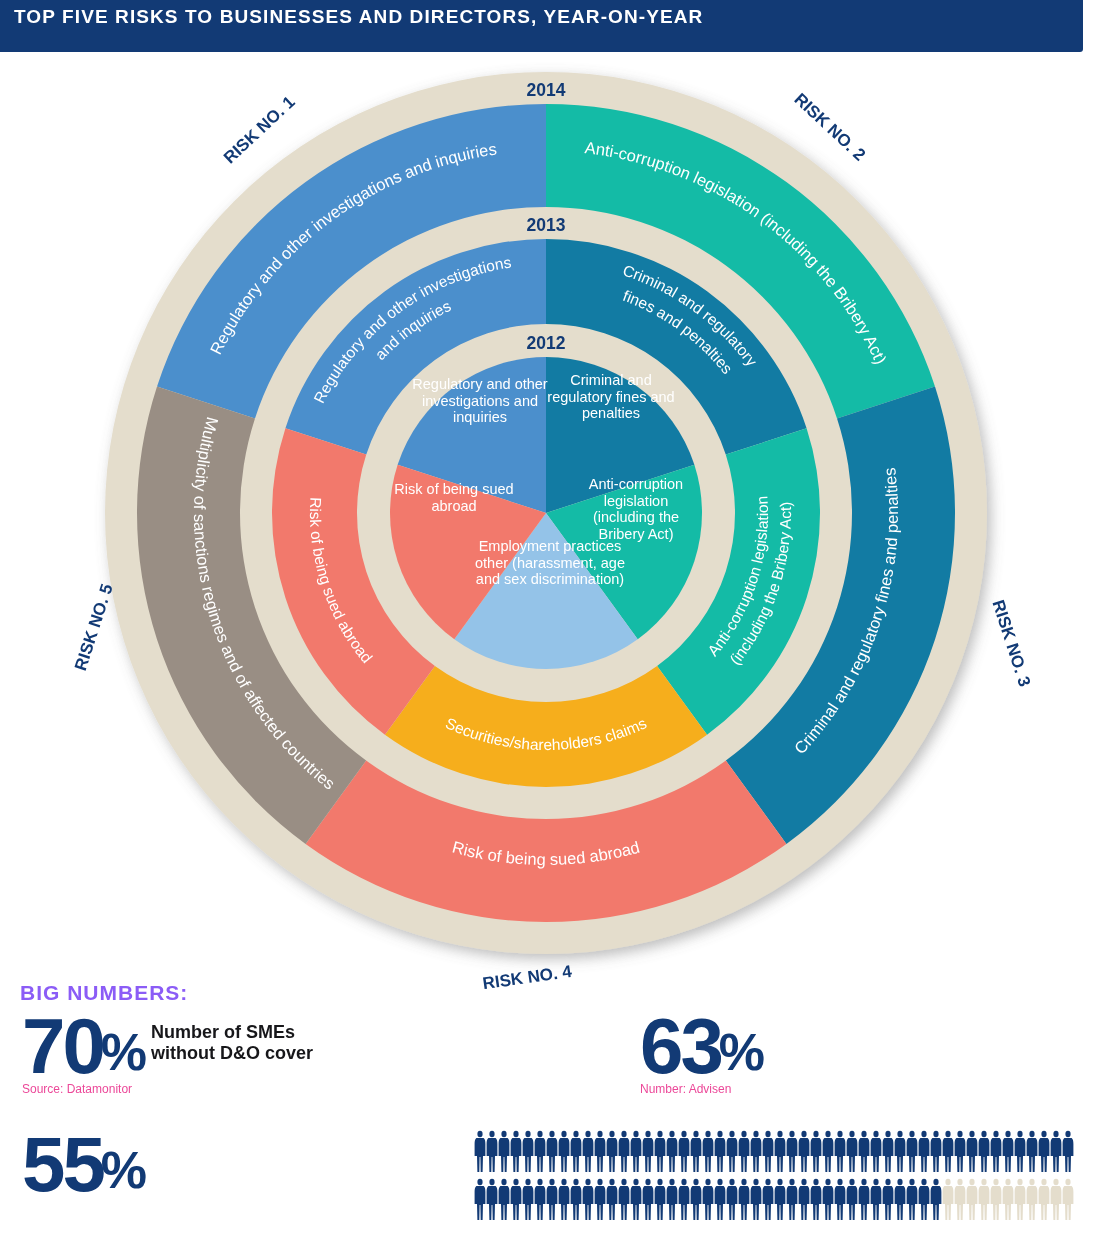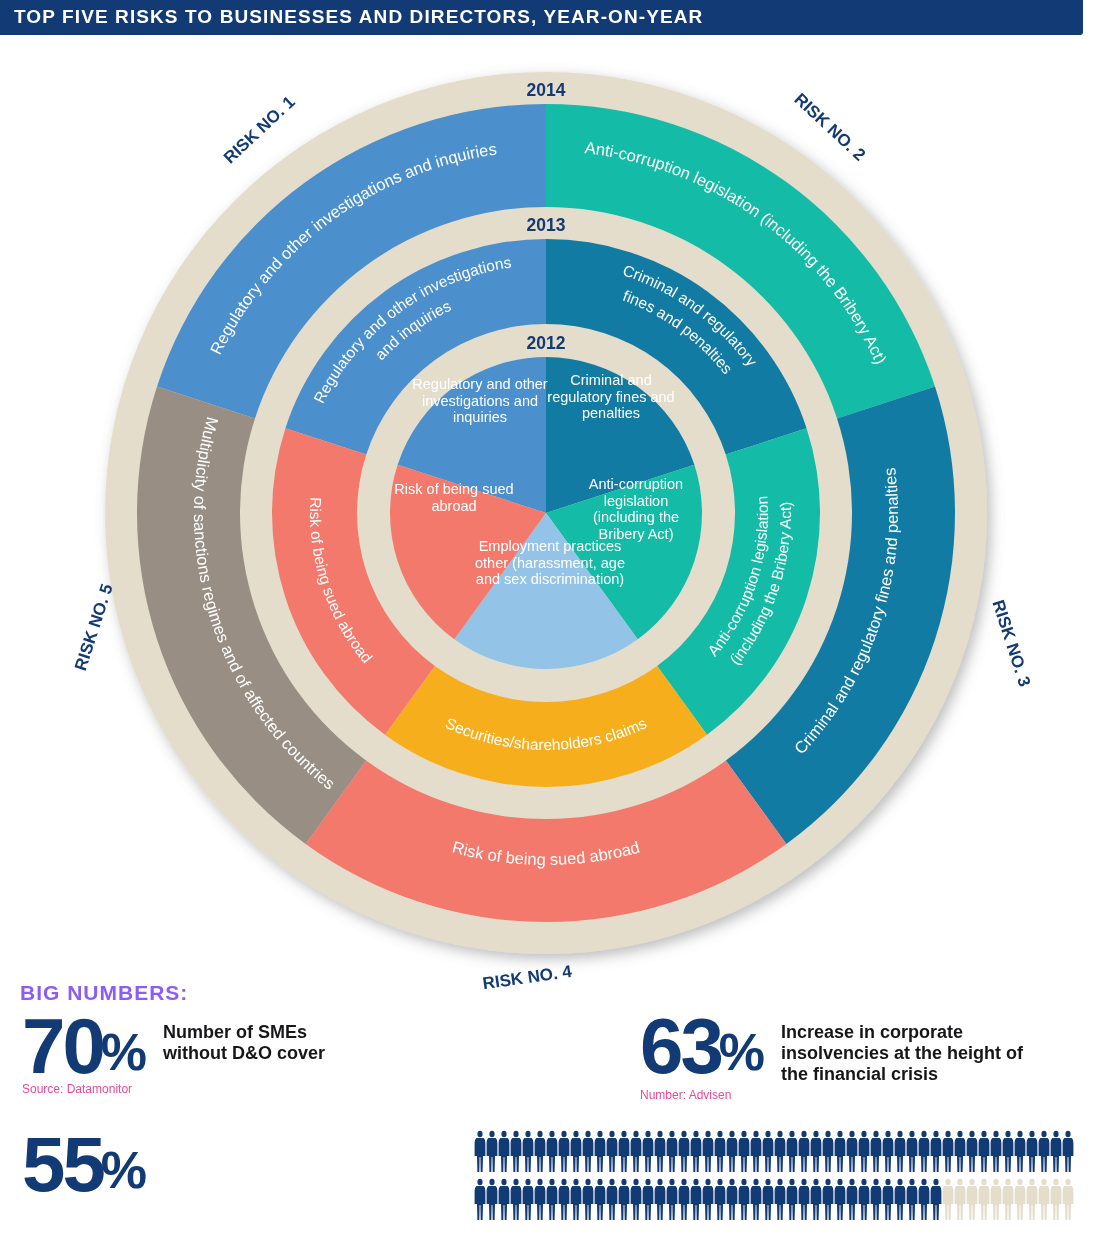--- a/index.html
+++ b/index.html
@@ -10,21 +10,21 @@
     background:#ffffff;
     font-family:"Liberation Sans", sans-serif;
     position:relative;
     overflow:hidden;
     color:#123769;
   }
 
   
   #header-bar {
     position:absolute; left:0; top:0;
-    width:1083px; height:35px;
+    width:1083px; height:52px;
     background:#123a75;
     border-radius:0 0 3px 0;
   }
   #header-title {
     position:absolute; left:14px; top:6px;
     font-size:19px; font-weight:bold;
     letter-spacing:1.1px;
     color:#ffffff;
     font-family:"Liberation Sans", sans-serif;
     white-space:nowrap;
@@ -51,21 +51,21 @@
     line-height:0.84; letter-spacing:-3px;
     font-family:"Liberation Sans", sans-serif;
   }
   .stat .pct {
     font-size:52px; font-weight:bold; color:#123a75;
     line-height:1; margin-left:-2px; margin-top:12px;
     letter-spacing:-2px;
   }
   .stat .desc {
     font-size:18px; font-weight:bold; color:#17171a;
-    line-height:1.18; margin-left:18px; margin-top:8px;
+    line-height:1.18; margin-left:6px; margin-top:8px;
     max-width:260px;
   }
   .stat .src {
     font-size:12px; color:#ec4899; font-weight:normal;
     margin-top:2px;
   }
 
   #stat-70 { left:22px; top:1014px; }
   #stat-70 .desc { max-width:190px; }
   #stat-38 { left:640px; top:1014px; }
@@ -164,21 +164,20 @@
     <span class="pct">%</span>
     <span class="desc">Number of SMEs without D&amp;O cover</span>
   </div>
   <div class="src">Source: Datamonitor</div>
 </div>
 
 <div class="stat" id="stat-38">
   <div class="num-row">
     <span class="big-num">63</span>
     <span class="pct">%</span>
-    <span class="desc">Increase in corporate insolvencies at the height of the financial crisis</span>
   </div>
   <div class="src">Number: Advisen</div>
 </div>
 
 <div class="stat" id="stat-89">
   <div class="num-row">
     <span class="big-num">55</span>
     <span class="pct">%</span>
   </div>
 </div>

